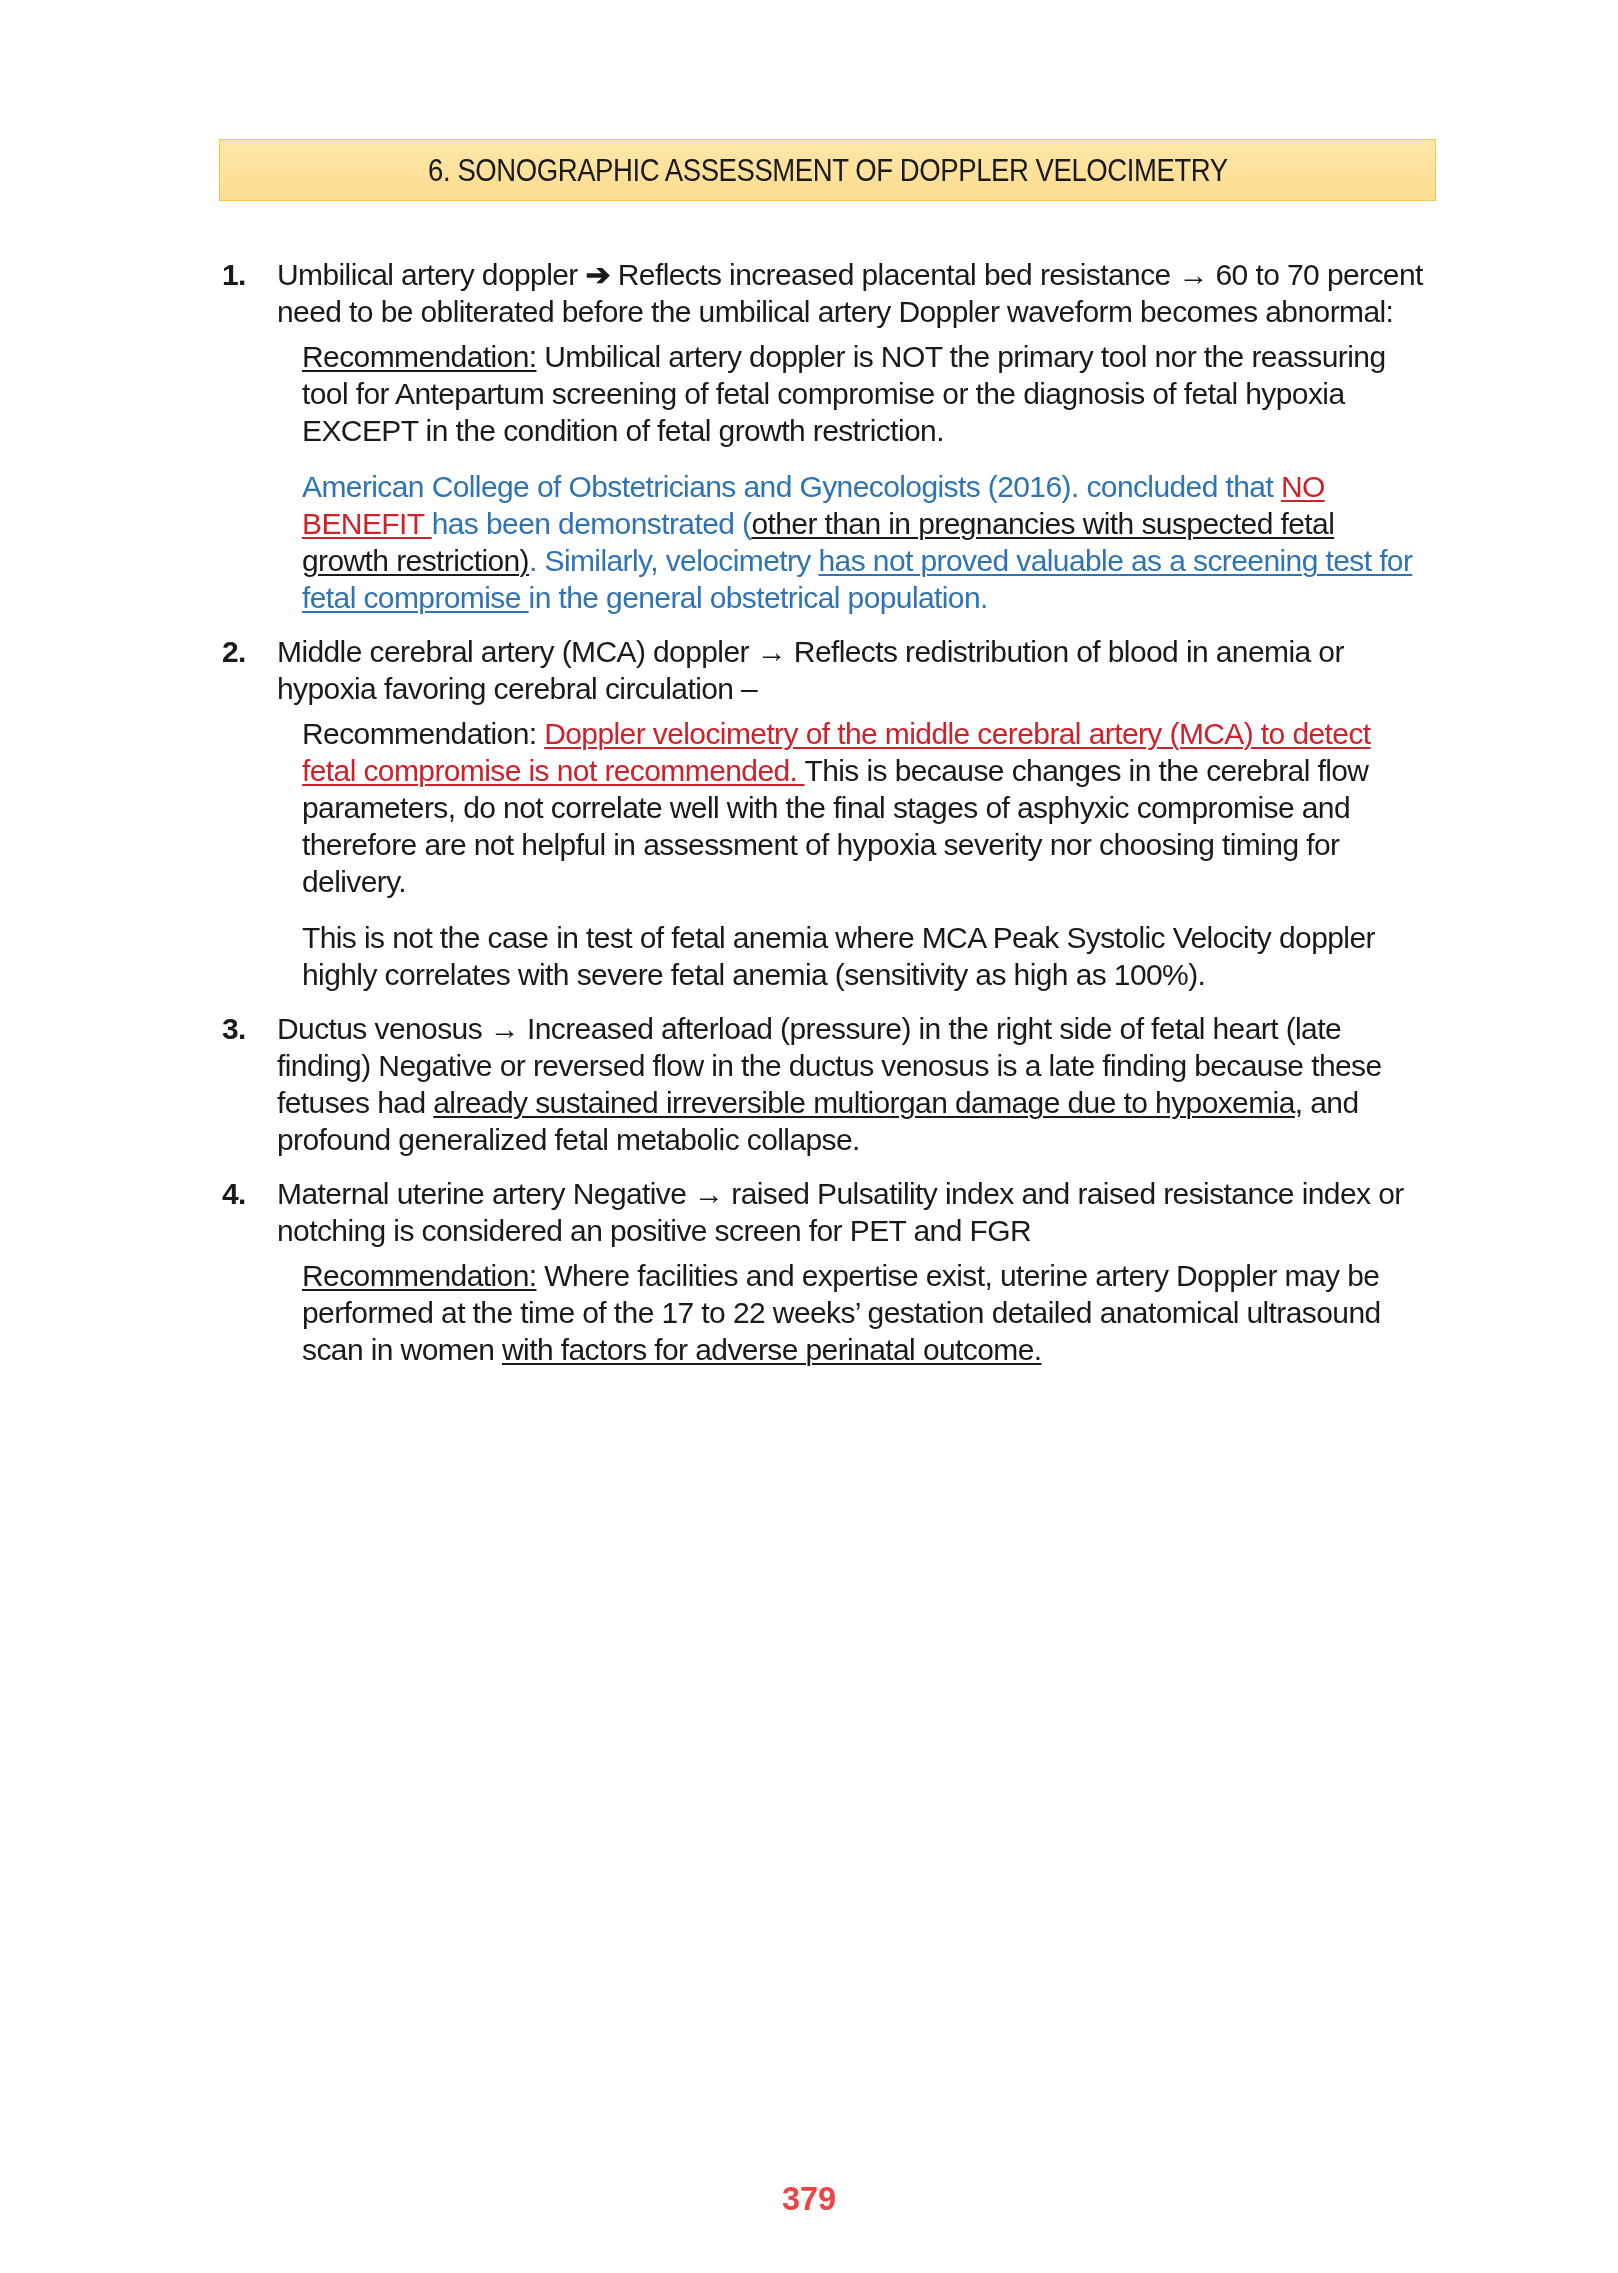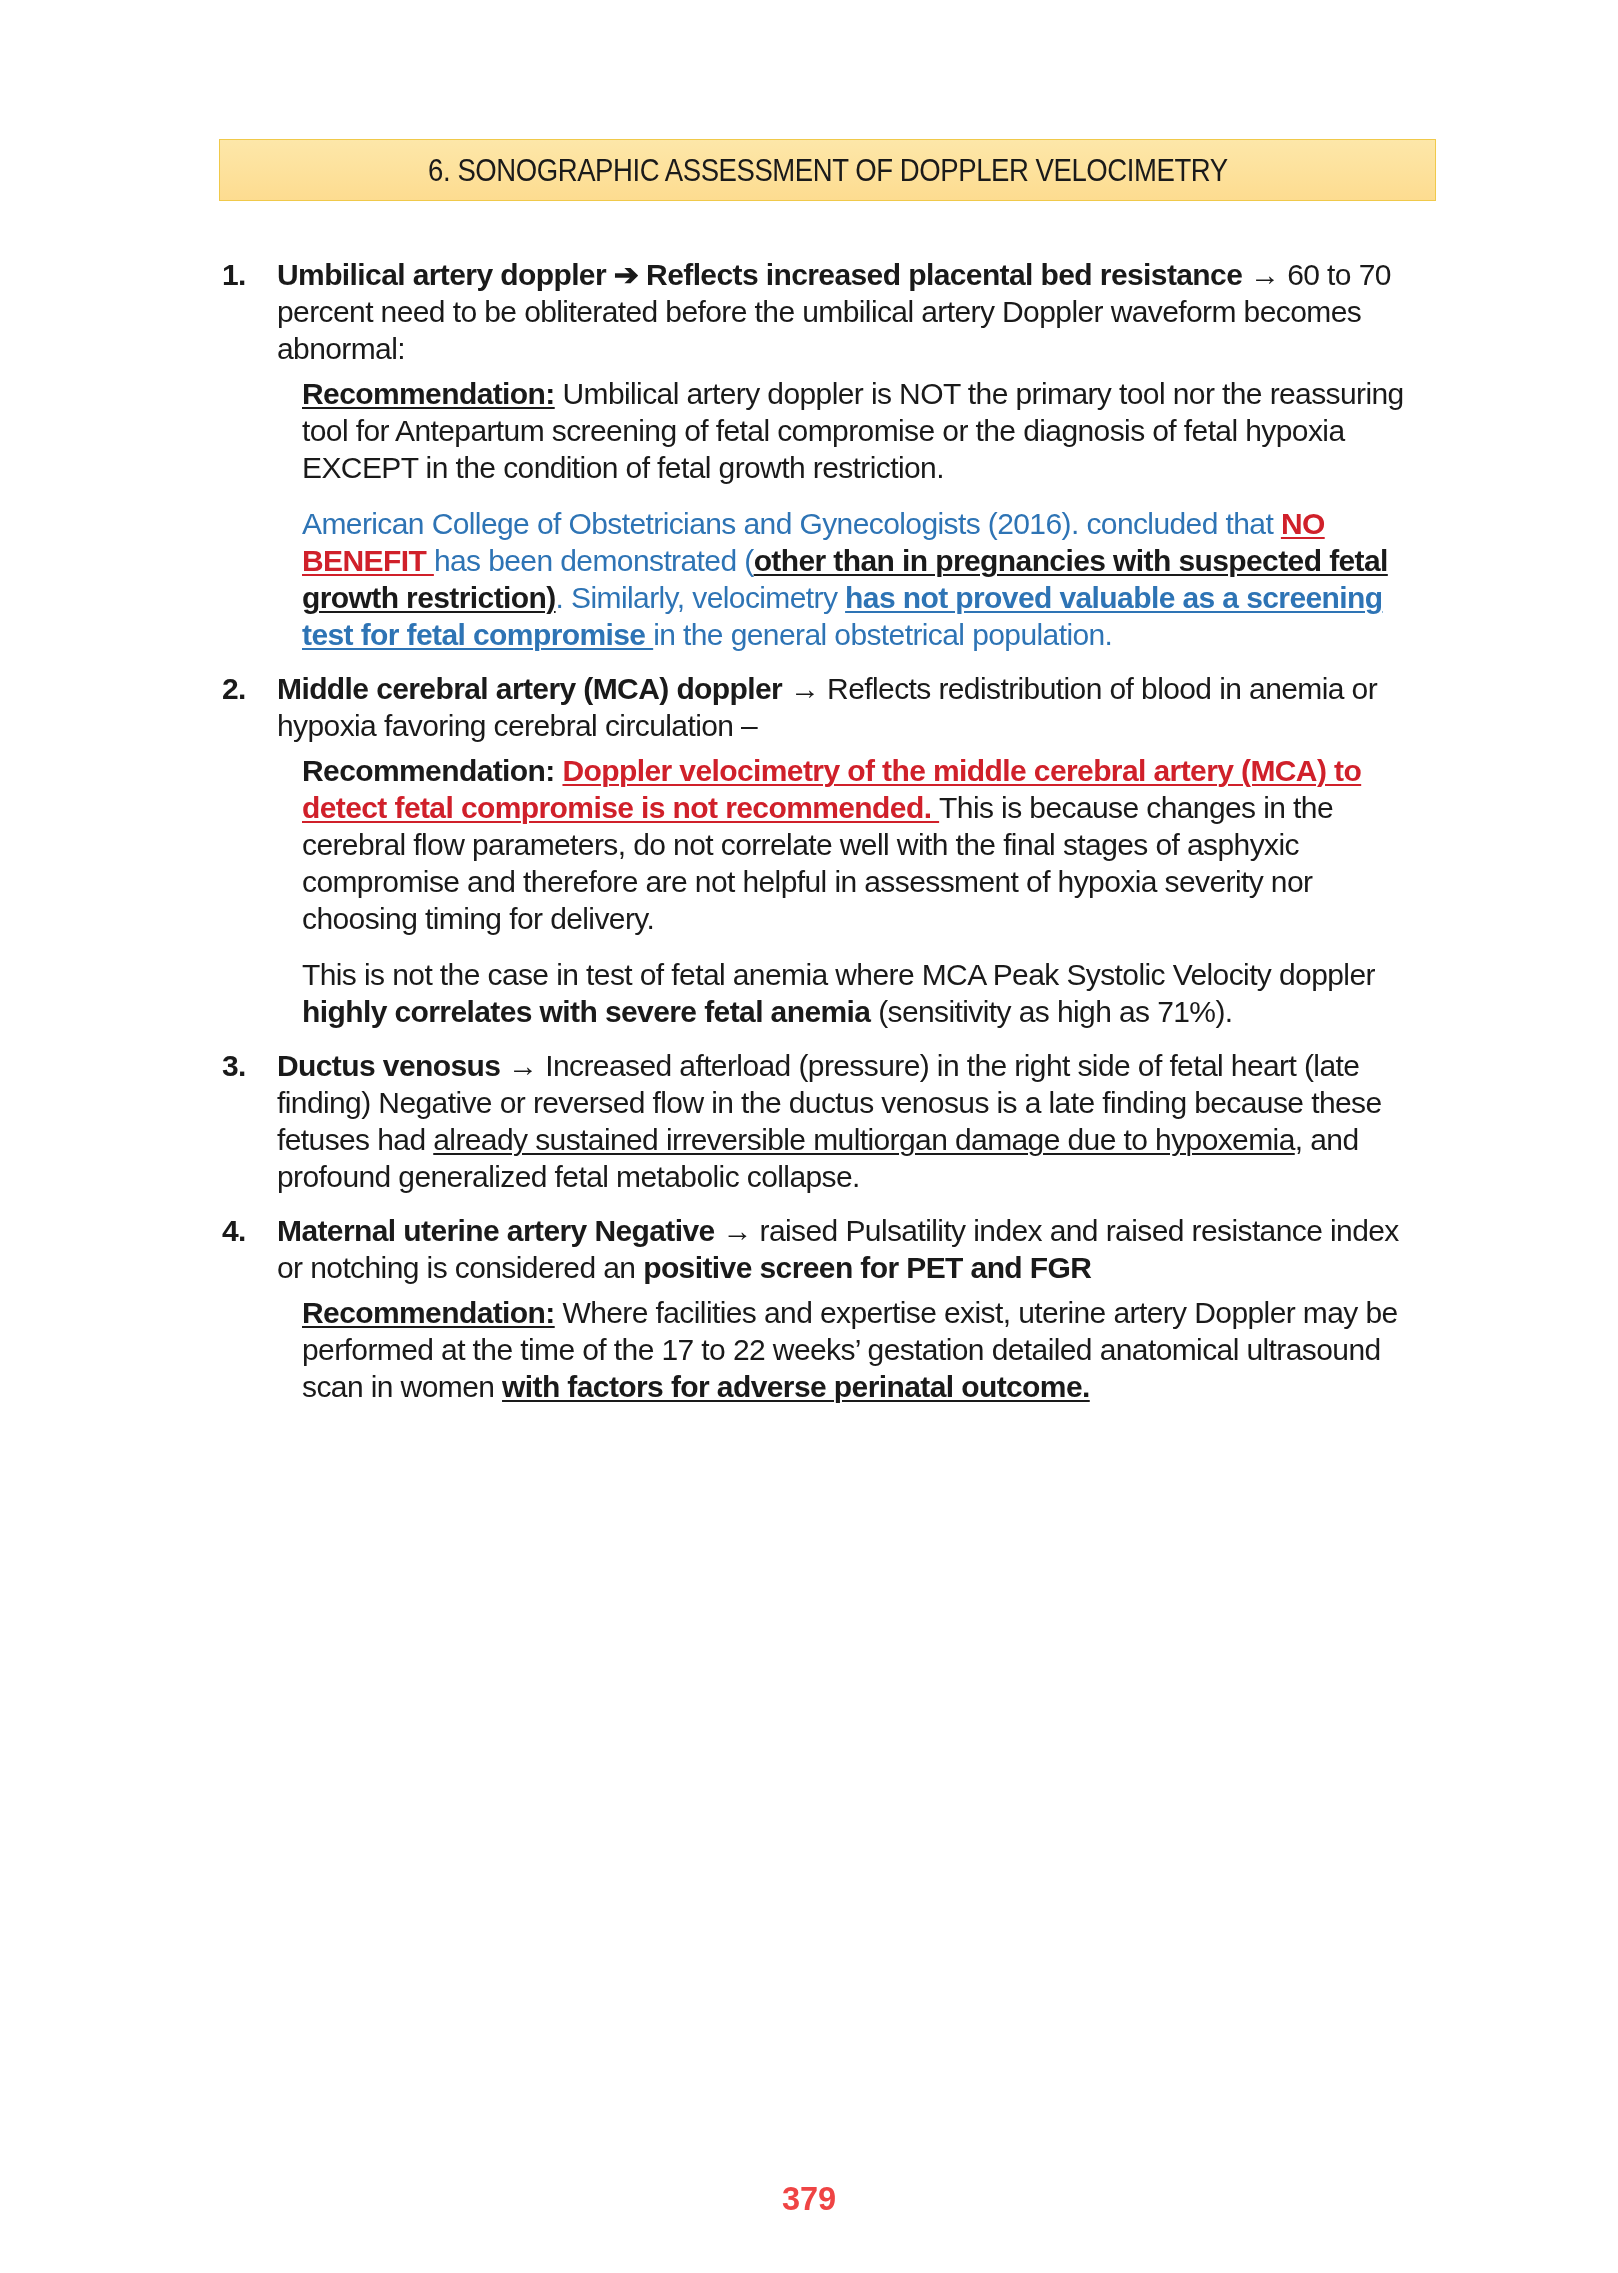--- a/index.html
+++ b/index.html
@@ -10,21 +10,21 @@
                background: linear-gradient(#fde7a9, #fddc90); border: 1.9px solid #f0c94a;
                box-sizing: border-box; display: flex; align-items: center; justify-content: center; }
   .title-box h1 { margin: 0; font-weight: normal; font-size: 32px; letter-spacing: -0.5px;
                   color: #1a1a1a; transform: scaleX(0.86); white-space: nowrap; }
   .content { position: absolute; left: 222px; top: 256px; width: 1204px;
              font-size: 30px; line-height: 37px; letter-spacing: -0.6px; }
   .item { position: relative; padding-left: 55px; margin-bottom: 17px; }
   .num { position: absolute; left: 0; top: 0; font-weight: bold; }
   .rec { margin-left: 25px; margin-top: 8px; }
   .rec + .rec { margin-top: 19px; }
-  b, .b { font-weight: bold; }
+  b, .b { font-weight: normal; }
   u { text-decoration: underline; text-underline-offset: 2.9px; text-decoration-thickness: 1.9px; }
   .blue { color: #2e74b5; }
   .red { color: #d0202a; }
   .dark { color: #1a1a1a; }
   .arrow { display: inline-block; font-weight: bold; }
   .pagenum { position: absolute; left: 0; width: 1618px; top: 2181px; text-align: center;
              font-family: "Liberation Sans", sans-serif; font-size: 32.5px; font-weight: bold; color: #ef4444; }
 </style>
 </head>
 <body>
@@ -60,21 +60,21 @@
       <div>
         <b>Middle cerebral artery (MCA) doppler</b>
         <span class="arrow">→</span>
         <span>Reflects redistribution of blood in anemia or hypoxia favoring cerebral circulation –</span>
       </div>
       <div class="rec">
         <b>Recommendation:</b>
         <u class="red b">Doppler velocimetry of the middle cerebral artery (MCA) to detect fetal compromise is not recommended. </u><span>This is because changes in the cerebral flow parameters, do not correlate well with the final stages of asphyxic compromise and therefore are not helpful in assessment of hypoxia severity nor choosing timing for delivery.</span>
       </div>
       <div class="rec">
-        <span>This is not the case in test of fetal anemia where MCA Peak Systolic Velocity doppler </span><b>highly correlates with severe fetal anemia</b><span> (sensitivity as high as 71%).</span>
+        <span>This is not the case in test of fetal anemia where MCA Peak Systolic Velocity doppler </span><b>highly correlates with severe fetal anemia</b><span> (sensitivity as high as 100%).</span>
       </div>
     </div>
 
     <div class="item">
       <span class="num">3.</span>
       <div>
         <b>Ductus venosus</b>
         <span class="arrow">→</span>
         <span>Increased afterload (pressure) in the right side of fetal heart (late finding) Negative or reversed flow in the ductus venosus is a late finding because these fetuses had </span><u>already sustained irreversible multiorgan damage due to hypoxemia</u><span>, and profound generalized fetal metabolic collapse.</span>
       </div>

